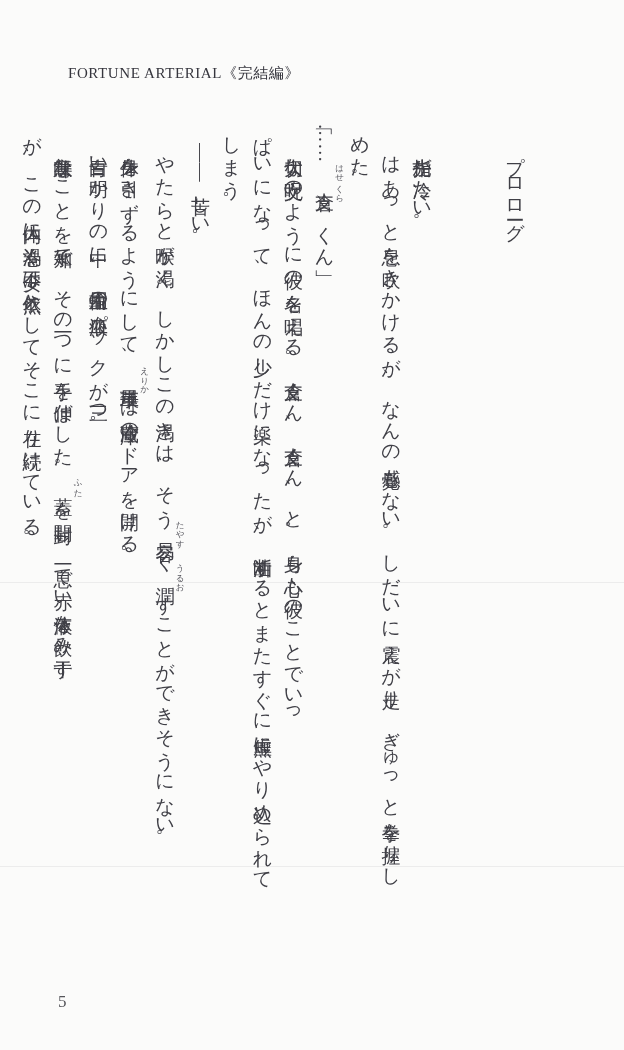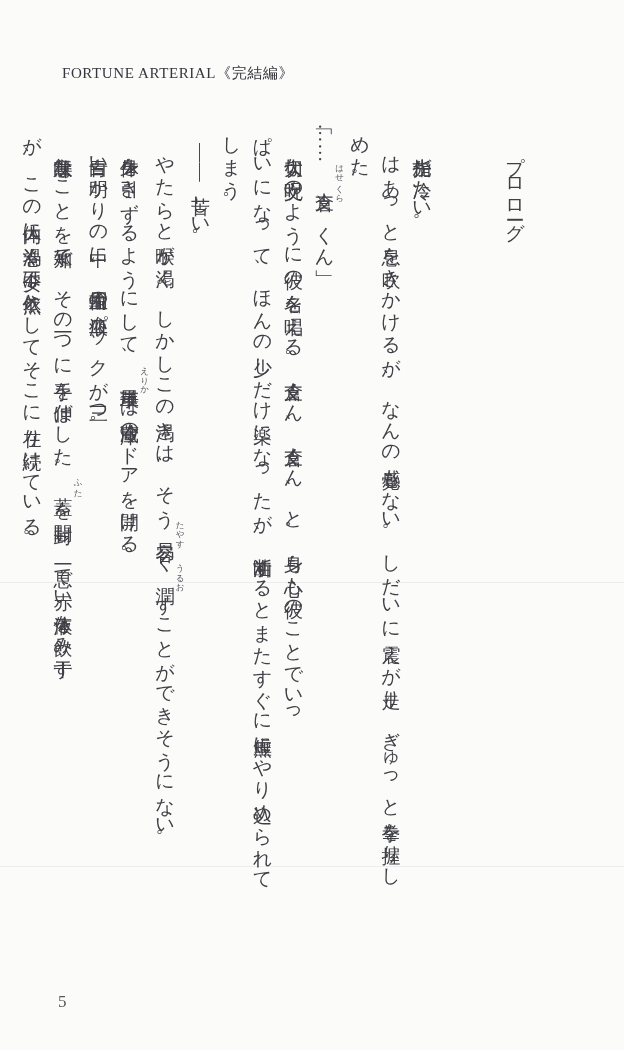--- a/index.html
+++ b/index.html
@@ -13,21 +13,21 @@
     font-family: "Liberation Serif", "DejaVu Serif", serif;
     color: #3f3f46;
   }
   .scan-line {
     position: absolute; left: 0; width: 624px; height: 1px;
     background: #ececec;
   }
   .scan-line.l1 { top: 582px; }
   .scan-line.l2 { top: 866px; }
   .header {
-    position: absolute; top: 64px; left: 62px;
+    position: absolute; top: 64px; left: 68px;
     font-size: 15px; letter-spacing: 0.6px;
     color: #35353d;
     white-space: nowrap;
   }
   .page-number {
     position: absolute; top: 992px; left: 58px;
     font-size: 17px; color: #55555a;
   }
   .text-block {
     position: absolute; top: 123px; right: 93px;

